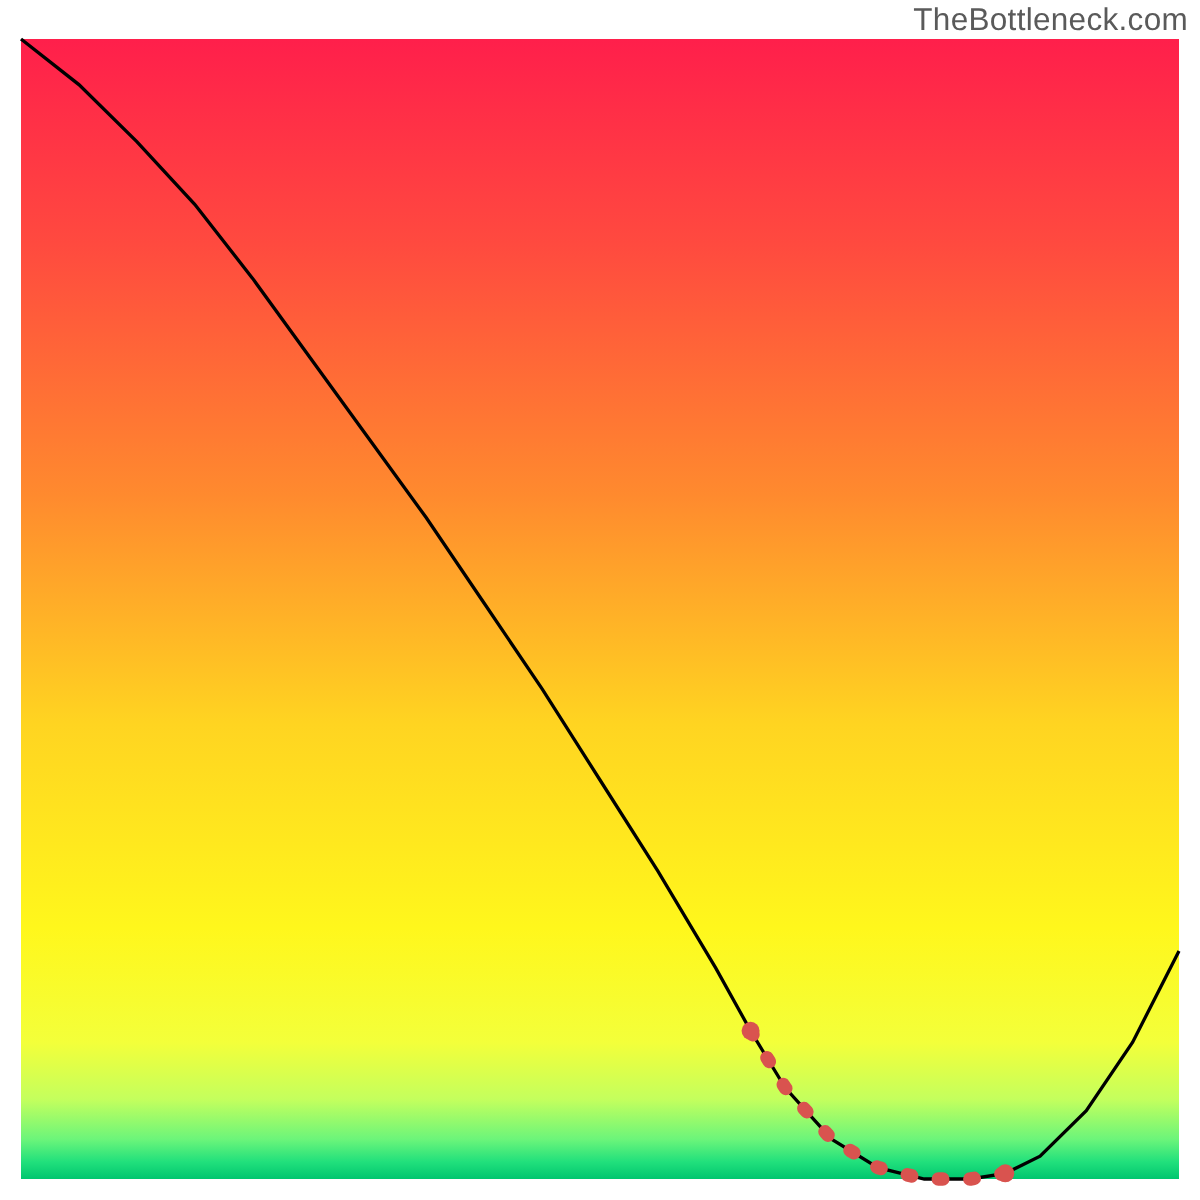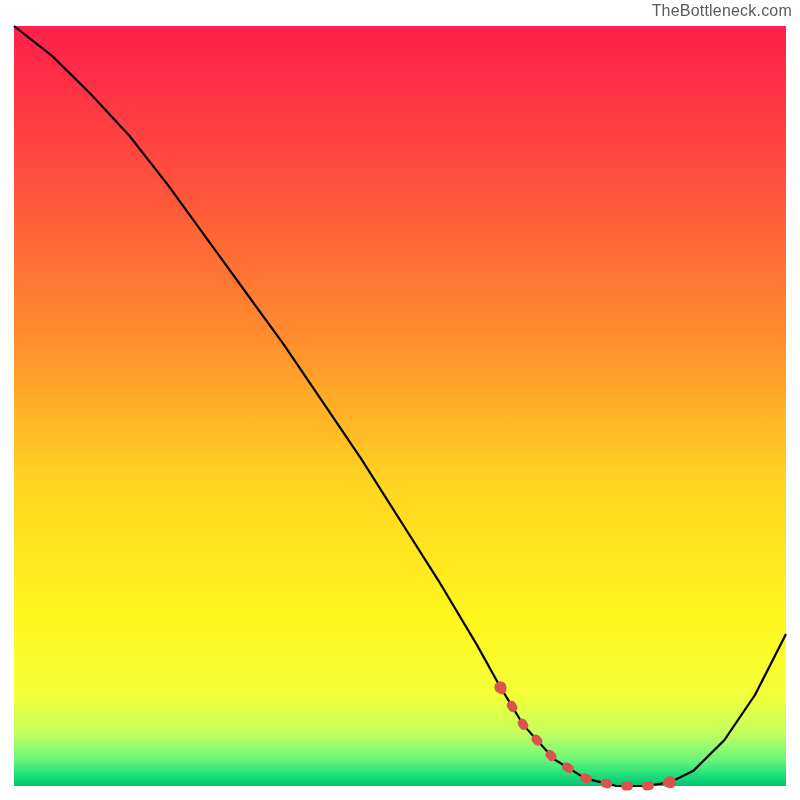--- a/index.html
+++ b/index.html
@@ -13,21 +13,21 @@
   .wrap {
     position: relative;
     width: 800px;
     height: 800px;
   }
   .watermark {
     position: absolute;
     top: 2px;
     right: 8px;
     color: #5a5a5a;
-    font-size: 16px;
+    font-size: 21px;
     font-weight: 400;
     letter-spacing: 0.2px;
     z-index: 3;
   }
   svg {
     display: block;
   }
 </style>
 </head>
 <body>

